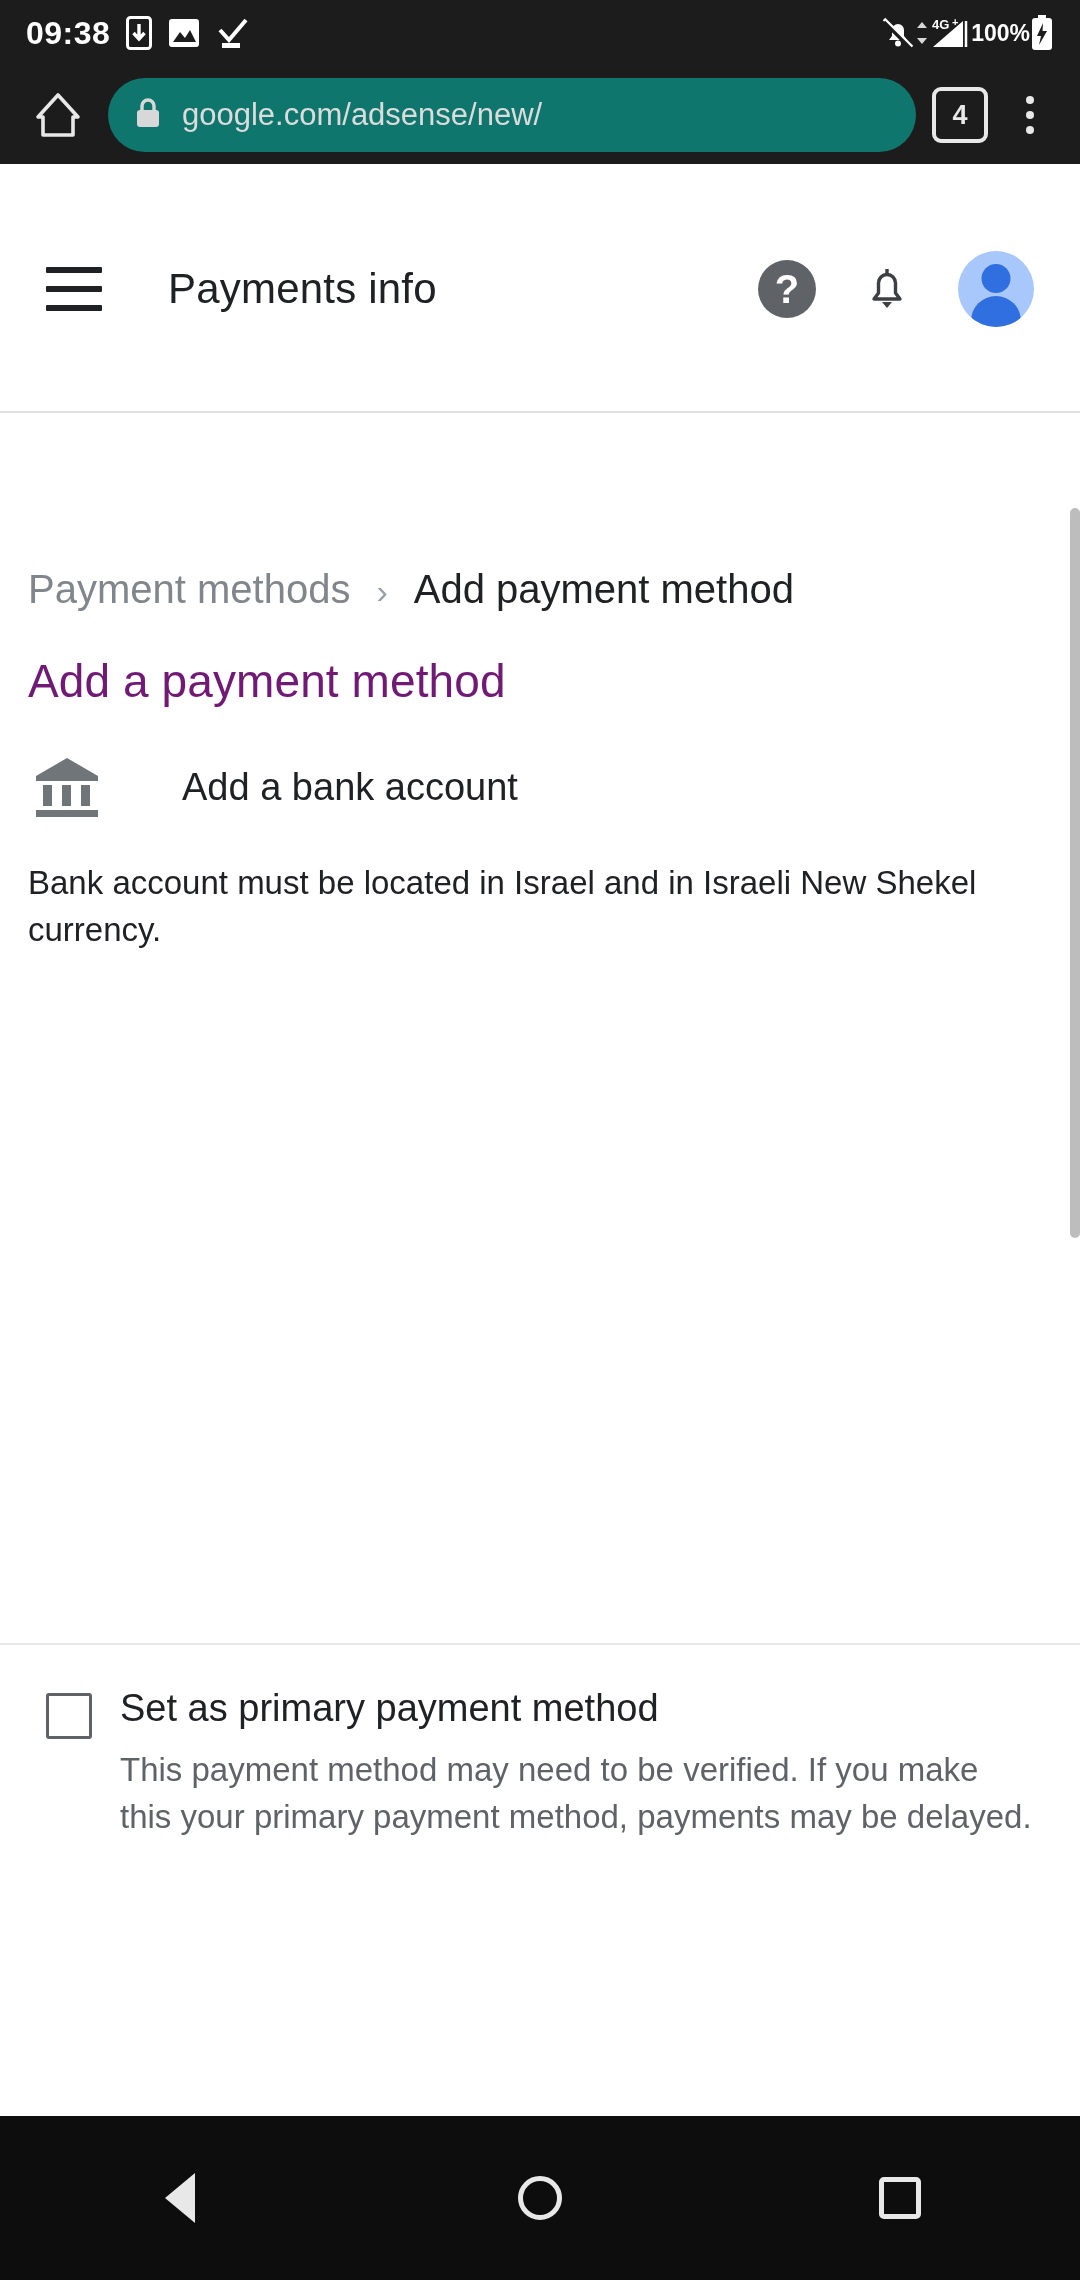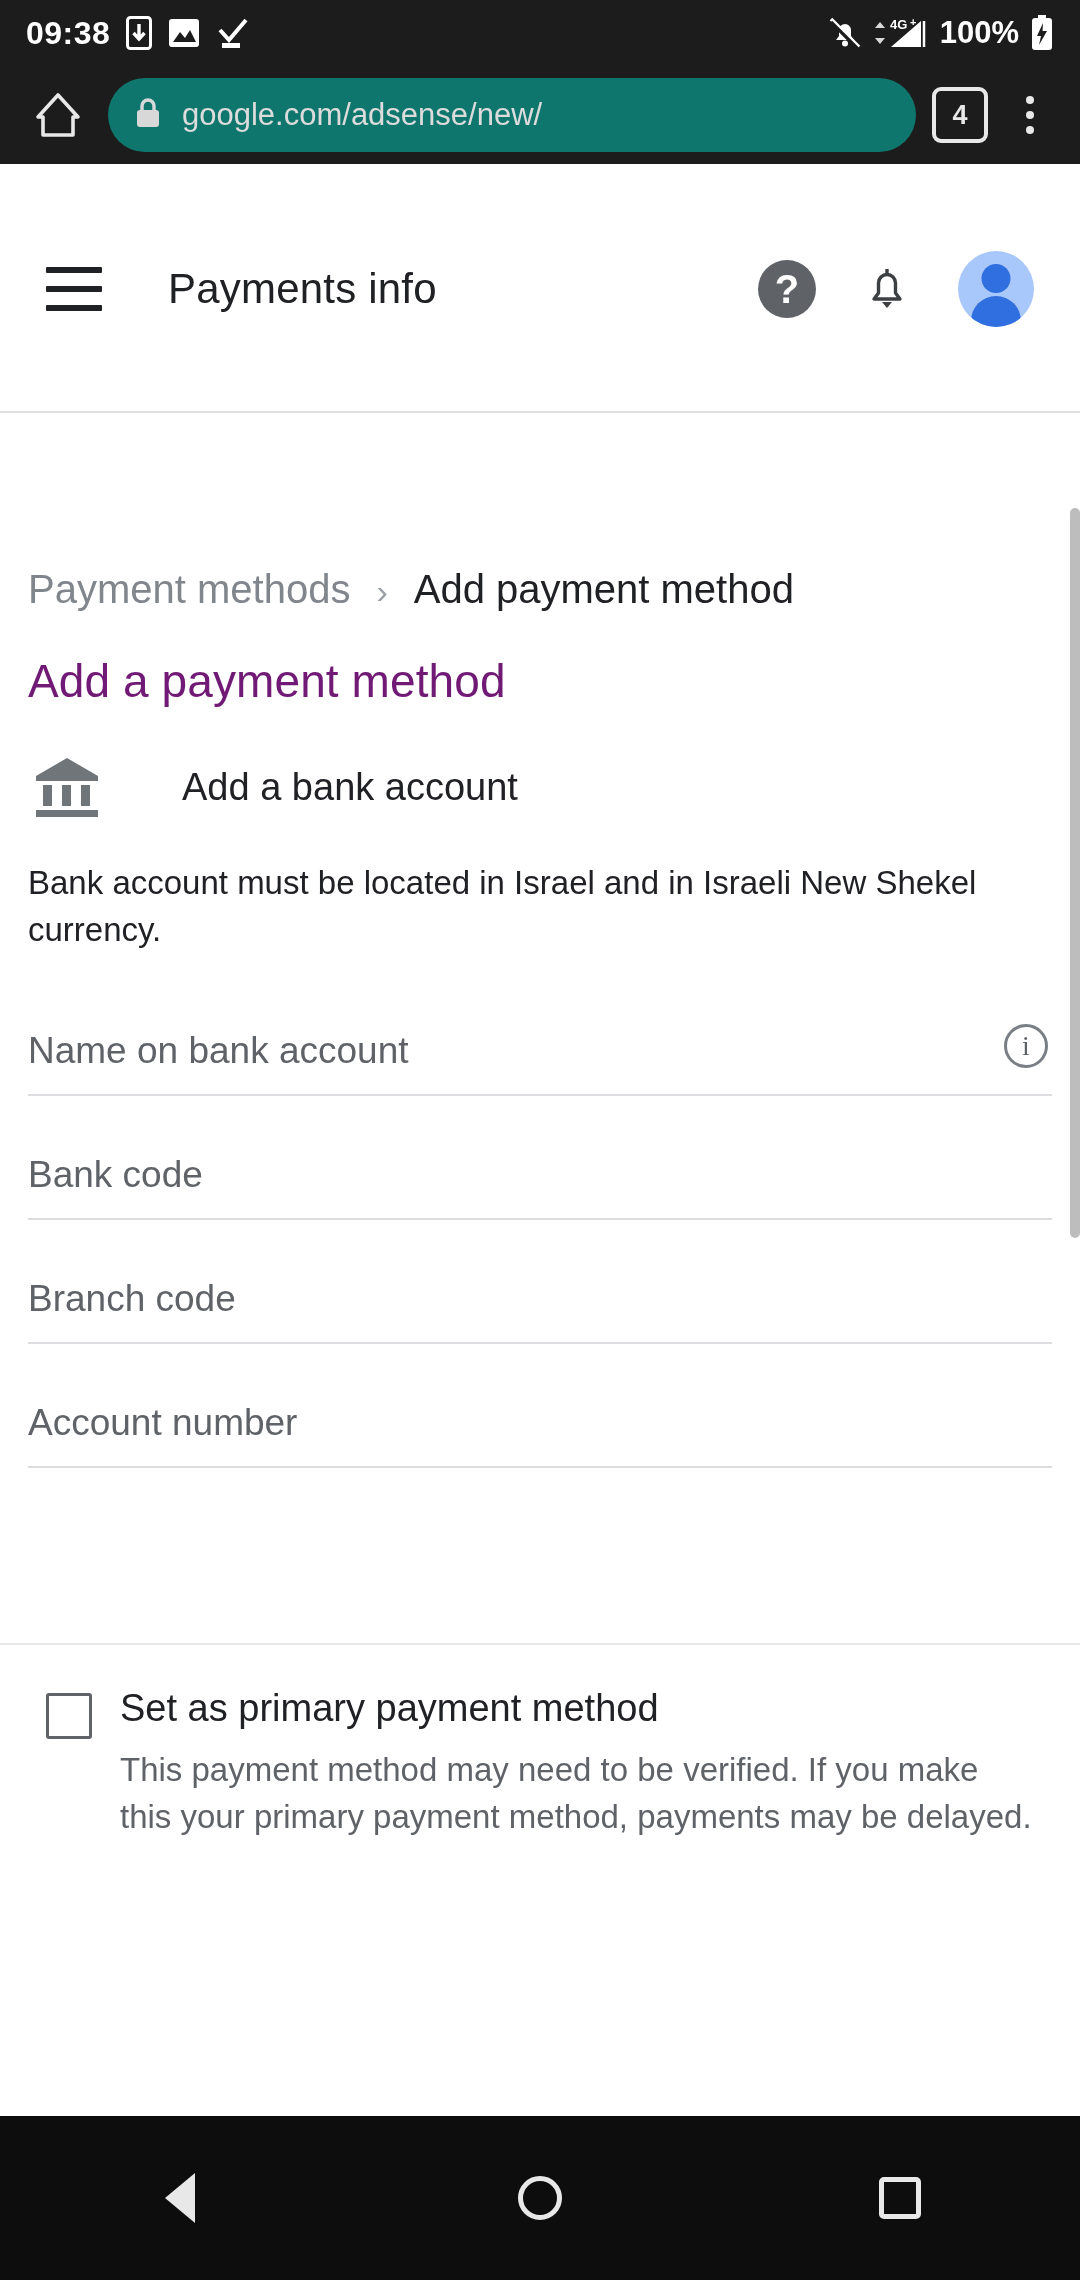--- a/index.html
+++ b/index.html
@@ -12,22 +12,22 @@
   .phone { position:relative; width:1080px; height:2280px; background:#fff; }
 
   
   .statusbar {
     position:absolute; top:0; left:0; width:1080px; height:66px;
     background:#1c1c1c; display:flex; align-items:center;
     padding:0 26px; color:#fff;
   }
   .sb-left { display:flex; align-items:center; gap:16px; }
   .sb-time { font-size:32px; font-weight:700; letter-spacing:.5px; }
-  .sb-right { margin-left:auto; display:flex; align-items:center; gap:11px; }
-  .sb-pct { font-size:31px; font-weight:700; }
+  .sb-right { margin-left:auto; display:flex; align-items:center; }
+  .sb-pct { font-size:23px; font-weight:700; }
   .ico { display:block; }
 
   
   .browserbar {
     position:absolute; top:66px; left:0; width:1080px; height:98px;
     background:#1c1c1c; display:flex; align-items:center; padding:0 22px;
   }
   .home-btn { width:72px; height:72px; display:flex; align-items:center; justify-content:center; }
   .omnibox {
     flex:1; height:74px; background:#0f766e; border-radius:37px;
@@ -245,40 +245,20 @@
           <rect x="30" y="29" width="9" height="21" fill="#70757a"></rect>
           <rect x="49" y="29" width="9" height="21" fill="#70757a"></rect>
           <rect x="4" y="54" width="62" height="7" fill="#70757a"></rect>
         </svg>
       </span>
       <span class="bank-label">Add a bank account</span>
     </div>
 
     <div class="bank-note">Bank account must be located in Israel and in Israeli New Shekel currency.</div>
 
-    <div class="fields">
-
-      <div class="field">
-        <input class="field-line" type="text" placeholder="Name on bank account" style="">
-        <span class="info-icon">i</span>
-      </div>
-
-      <div class="field">
-        <input class="field-line" type="text" placeholder="Bank code" style="">
-      </div>
-
-      <div class="field">
-        <input class="field-line" type="text" placeholder="Branch code" style="">
-      </div>
-
-      <div class="field">
-        <input class="field-line" type="text" placeholder="Account number" style="">
-      </div>
-
-    </div>
 
     <div class="primary-sep"></div>
 
     <div class="primary-block">
       <div class="primary-row">
         <span class="checkbox"></span>
         <span class="primary-label">Set as primary payment method</span>
       </div>
       <div class="primary-desc">This payment method may need to be verified. If you make this your primary payment method, payments may be delayed.</div>
     </div>

